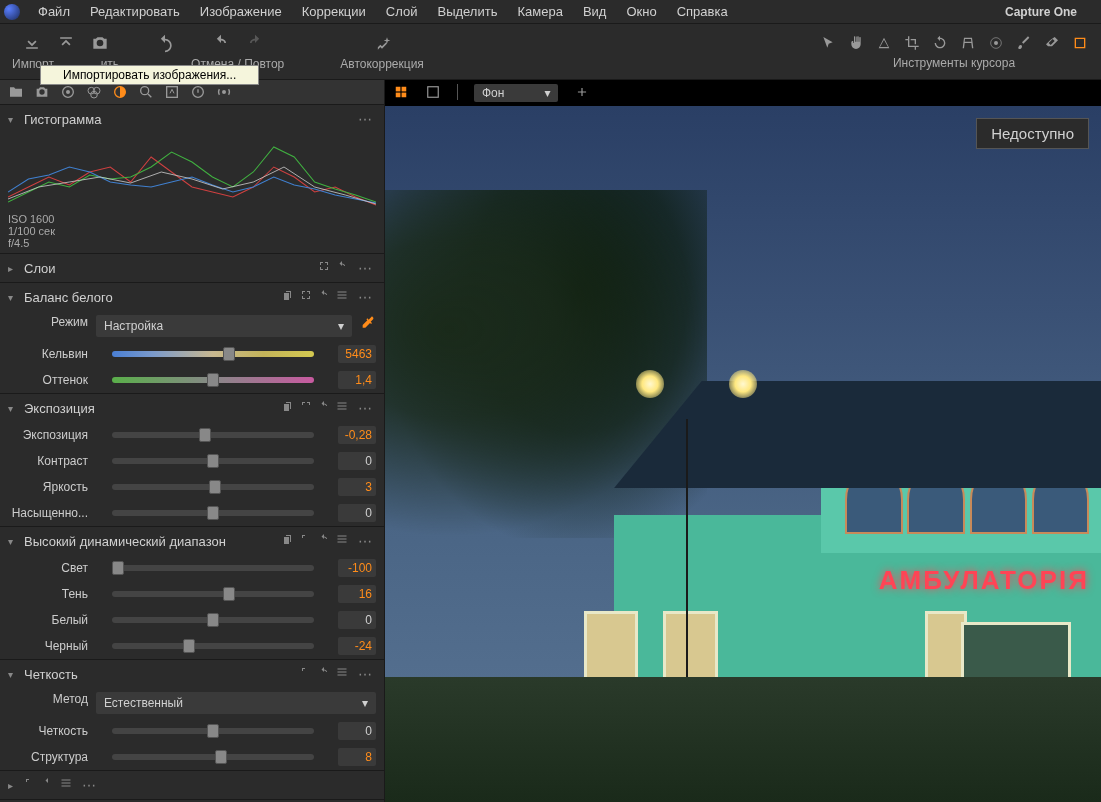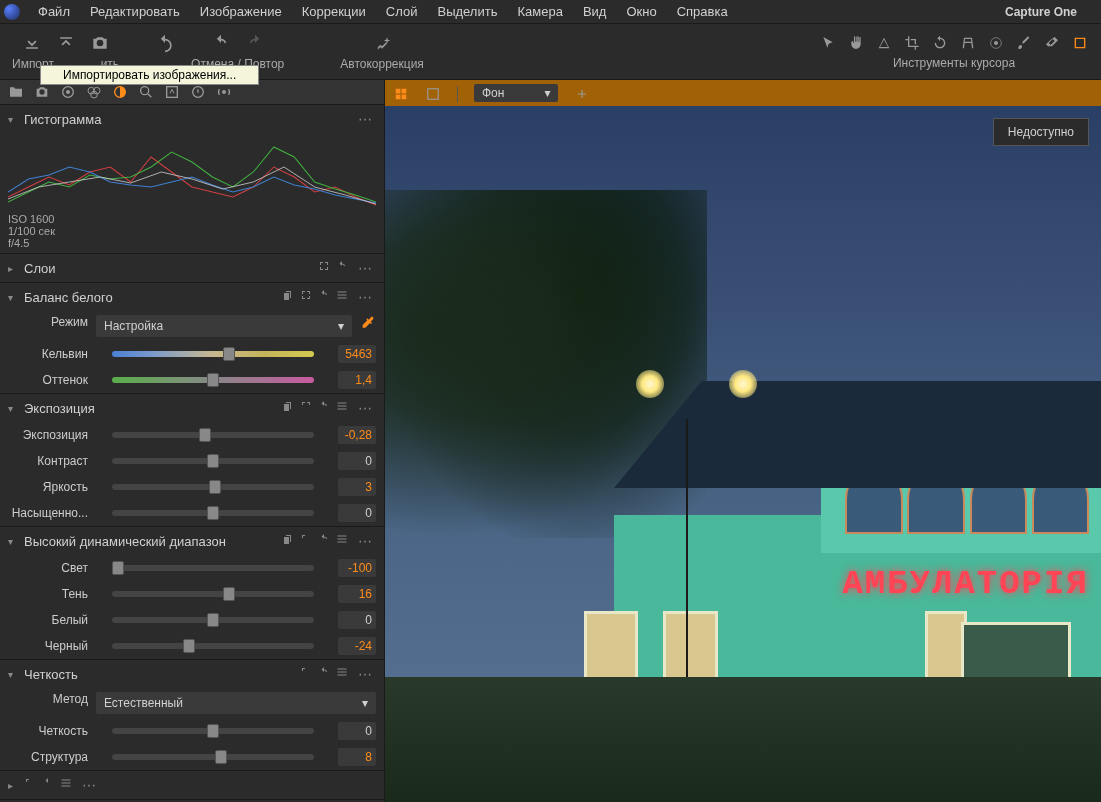--- a/index.html
+++ b/index.html
@@ -47,37 +47,37 @@
 .slider-track.gradient-tint { background: linear-gradient(90deg, #5aaf4a 0%, #888 50%, #c85aa0 100%); }
 .slider-thumb { position: absolute; top: -4px; width: 12px; height: 14px; background: #888; border: 1px solid #555; border-radius: 2px; cursor: grab; transform: translateX(-50%); }
 .slider-value { width: 38px; text-align: right; font-size: 12px; background: #3a3a3a; padding: 2px 4px; border-radius: 2px; }
 .slider-value.orange { color: #ff8c1a; }
 
 .select-row { display: flex; padding: 4px 8px; gap: 8px; }
 .select-box { flex: 1; background: #3a3a3a; padding: 4px 8px; border-radius: 2px; cursor: pointer; display: flex; justify-content: space-between; align-items: center; }
 .eyedropper { width: 16px; height: 16px; fill: #ff8c1a; cursor: pointer; }
 
 .viewer { flex: 1; background: #1a1a1a; display: flex; flex-direction: column; position: relative; }
-.viewer-toolbar { display: flex; align-items: flex-end; padding: 4px 8px; background: #a16207; gap: 16px; }
+.viewer-toolbar { display: flex; align-items: flex-start; padding: 4px 8px; background: #000000; gap: 16px; }
 .view-btn { width: 16px; height: 16px; cursor: pointer; display: flex; align-items: center; justify-content: center; }
 .view-btn.active svg { fill: #ff8c1a; }
 .layer-select { background: #3a3a3a; padding: 2px 8px; border-radius: 2px; cursor: pointer; display: flex; align-items: center; gap: 40px; }
 
 .image-area { flex: 1; position: relative; overflow: hidden; }
-.unavailable-badge { position: absolute; top: 12px; right: 12px; background: #2b2b2b; border: 1px solid #555; padding: 6px 14px; font-size: 12px; z-index: 10; }
+.unavailable-badge { position: absolute; top: 12px; right: 12px; background: #2b2b2b; border: 1px solid #555; padding: 6px 14px; font-size: 15px; z-index: 10; }
 
 .photo { width: 100%; height: 100%; position: relative; overflow: hidden; }
 .sky { width: 100%; height: 100%; background: linear-gradient(180deg, #2a3f65 0%, #3a5175 30%, #4a6585 60%, #5a7595 100%); }
 .building { position: absolute; bottom: 0; right: 0; width: 85%; height: 55%; }
 .wall { position: absolute; bottom: 0; right: 0; width: 80%; height: 75%; background: #4ab89a; }
 .roof { position: absolute; top: -10%; right: 0; width: 80%; height: 28%; background: #1a2a3a; clip-path: polygon(0 100%, 18% 0, 100% 0, 100% 100%); }
 .upper-wall { position: absolute; top: 10%; right: 0; width: 46%; height: 25%; background: #5ac8aa; }
 .arch-windows { position: absolute; top: 12%; right: 2%; width: 40%; height: 18%; display: flex; gap: 2%; }
 .arch-win { flex: 1; background: #3a5a7a; border: 2px solid #c88a5a; border-radius: 50% 50% 0 0; }
-.sign { position: absolute; top: 38%; right: 2%; color: #ff4455; font-size: 34px; font-weight: bold; font-family: Liberation Mono, monospace; letter-spacing: 2px; text-shadow: 0 0 8px #ff4455; }
+.sign { position: absolute; top: 38%; right: 2%; color: #ff4455; font-size: 26px; font-weight: bold; font-family: Liberation Sans, sans-serif; letter-spacing: 2px; text-shadow: 0 0 8px #ff4455; }
 .window { position: absolute; background: #d8c890; border: 3px solid #e8e8c8; }
 .w1 { bottom: 32%; left: 15%; width: 9%; height: 18%; }
 .w2 { bottom: 32%; left: 28%; width: 9%; height: 18%; }
 .w3 { bottom: 32%; right: 22%; width: 7%; height: 18%; }
 .door { position: absolute; bottom: 12%; right: 5%; width: 18%; height: 35%; background: #3a5a4a; border: 3px solid #e8e8c8; }
 .streetlight { position: absolute; bottom: 0; left: 42%; width: 2px; height: 55%; background: #1a1a1a; }
 .lamp { position: absolute; top: 38%; width: 28px; height: 28px; background: radial-gradient(circle, #fff8d0 0%, #ffe880 40%, rgba(255,232,128,0) 100%); border-radius: 50%; }
 .lamp1 { left: 35%; }
 .lamp2 { left: 48%; }
 .ground { position: absolute; bottom: 0; width: 100%; height: 18%; background: linear-gradient(180deg, #2a3a2a 0%, #1a2a1a 100%); }

